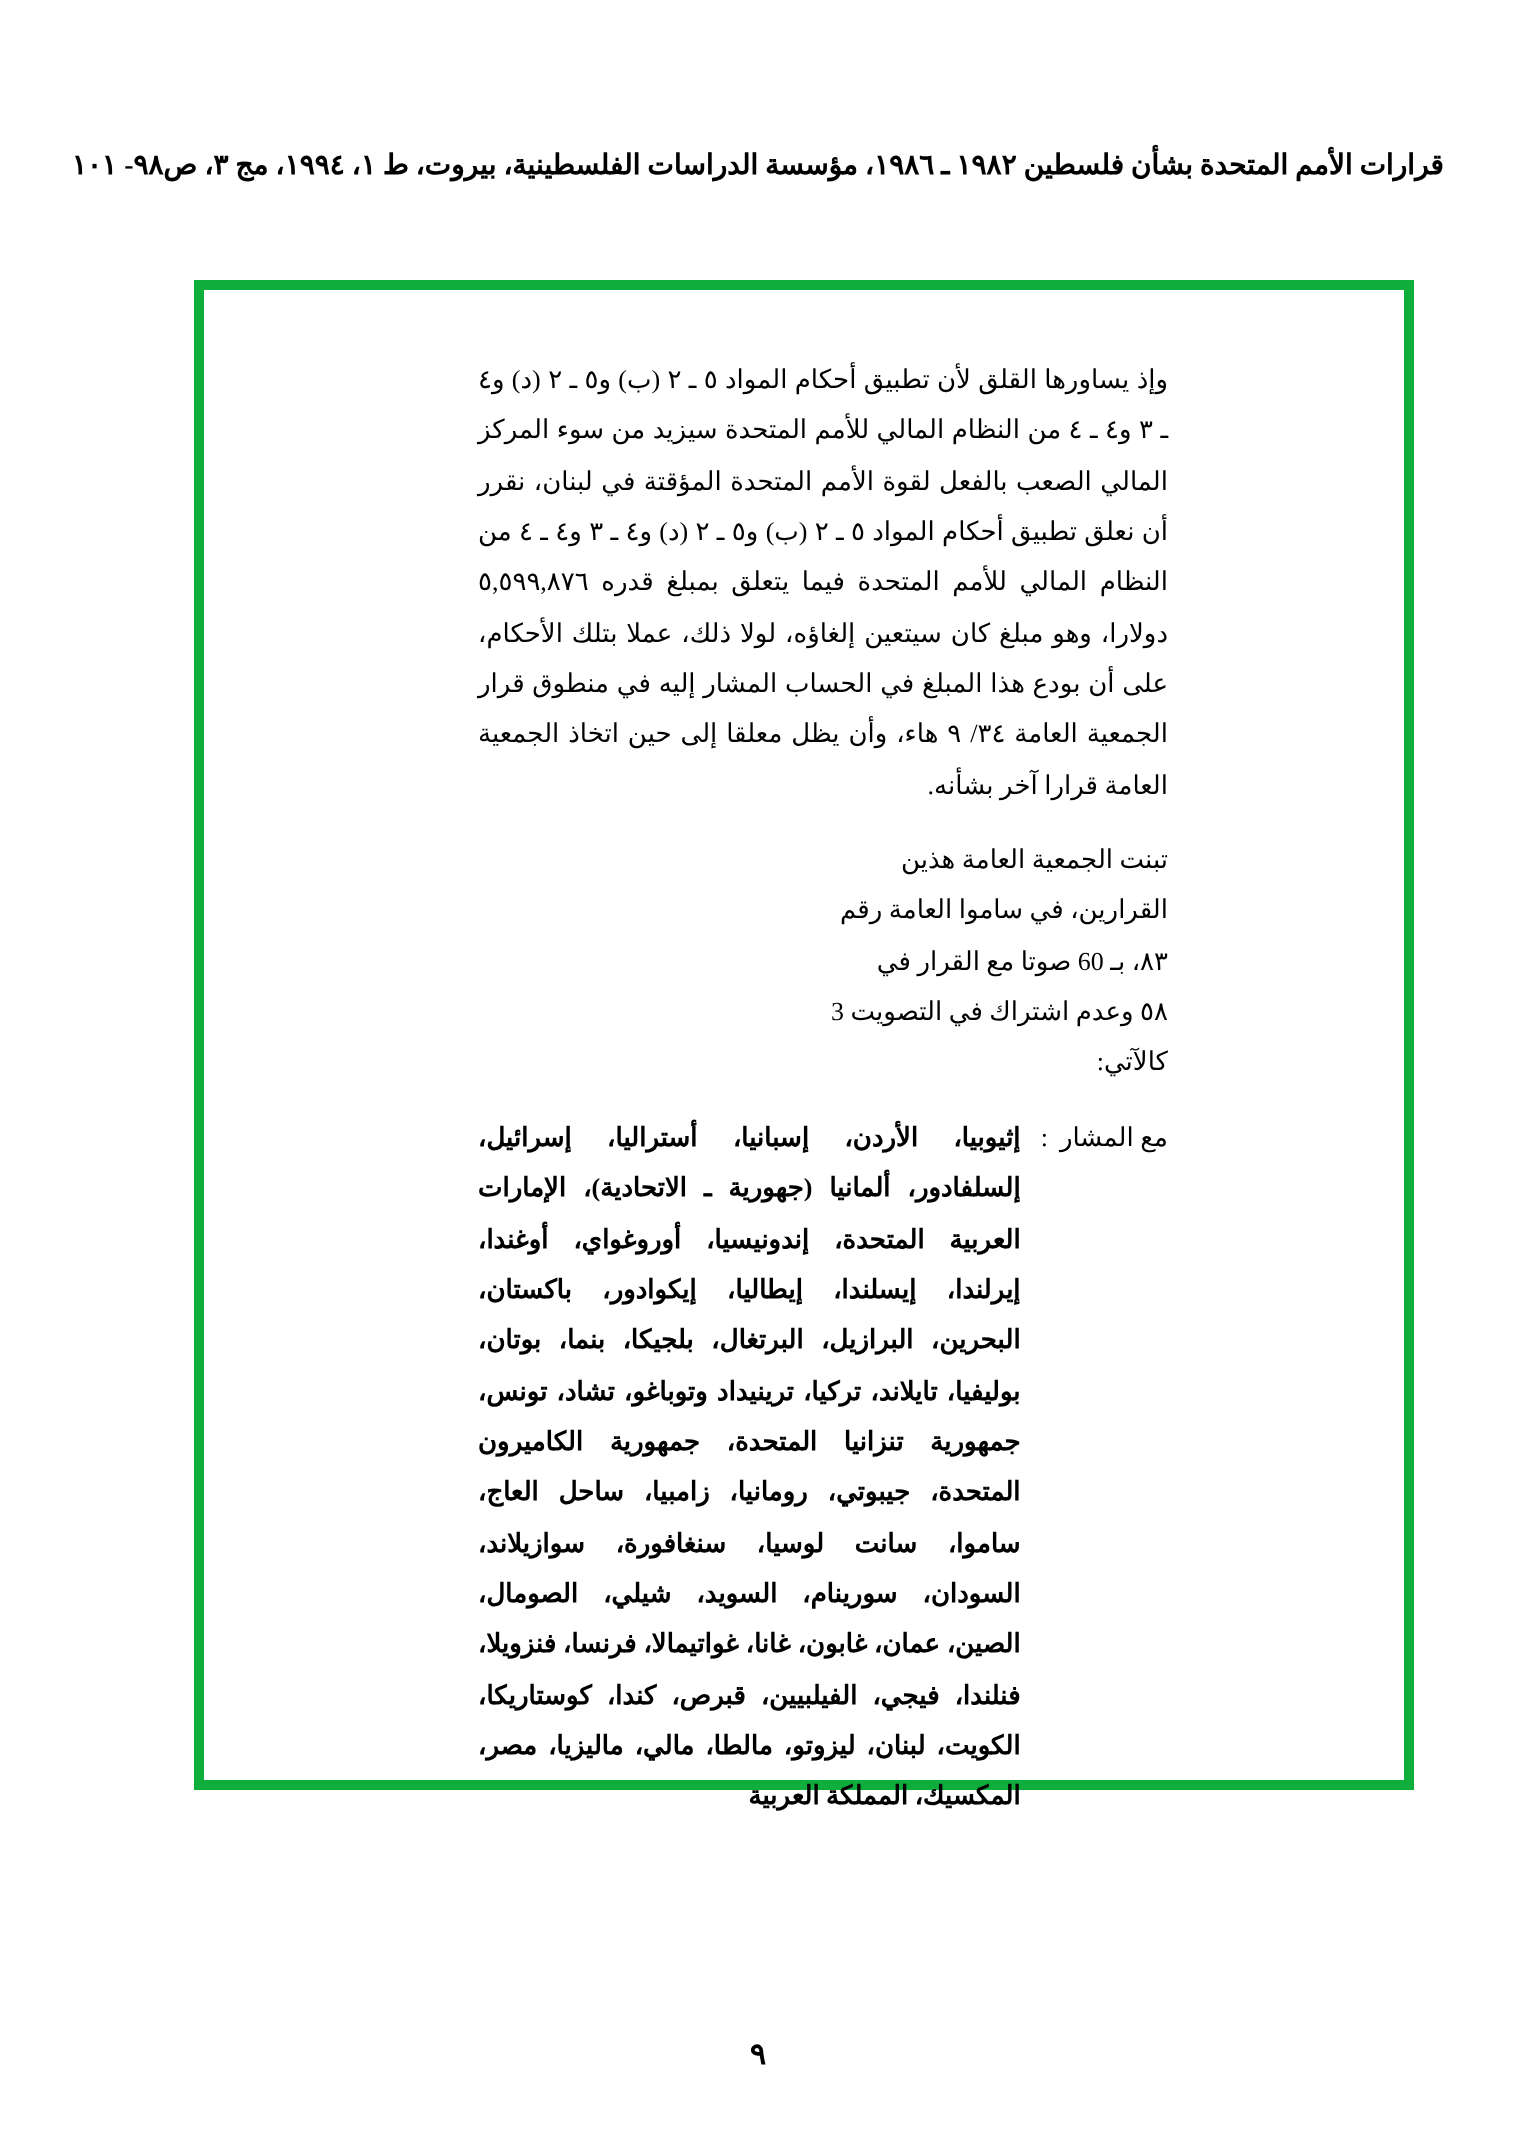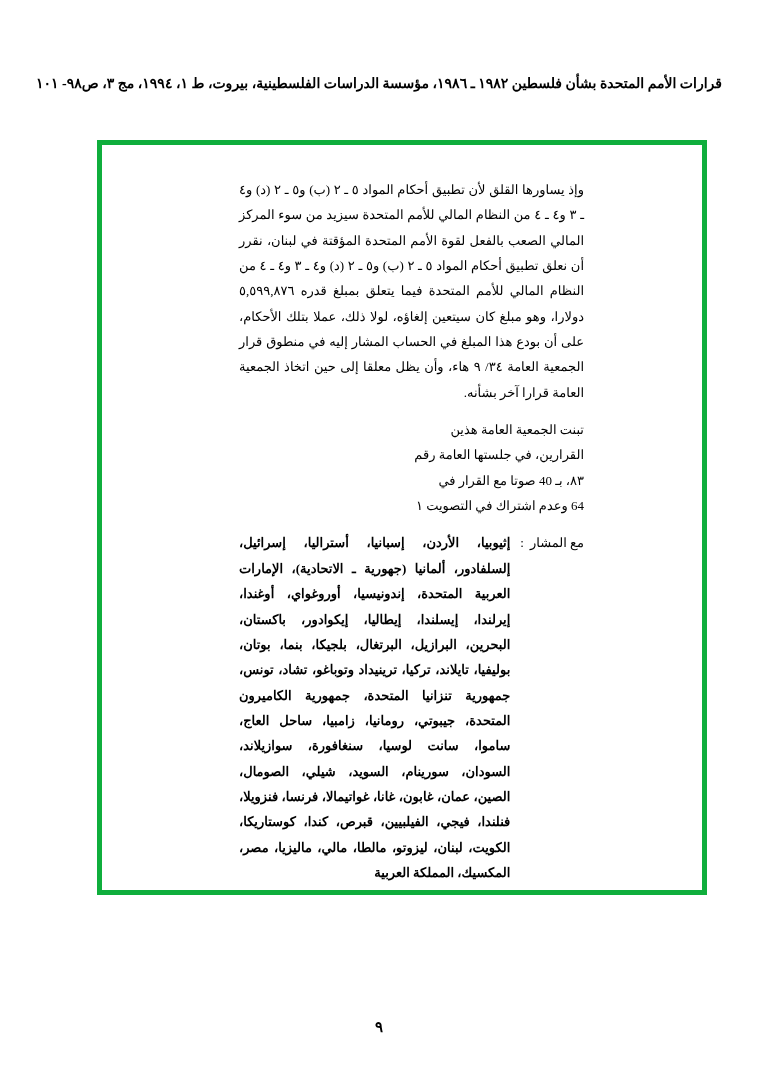--- a/index.html
+++ b/index.html
@@ -129,23 +129,24 @@
     <div class="header-source">قرارات الأمم المتحدة بشأن فلسطين ١٩٨٢ ـ ١٩٨٦، مؤسسة الدراسات الفلسطينية، بيروت، ط ١، ١٩٩٤، مج ٣، ص٩٨- ١٠١</div>
   </div>
 
   <div class="frame">
     <div class="frame-inner">
 
       <p class="para">وإذ يساورها القلق لأن تطبيق أحكام المواد ٥ ـ ٢ (ب) و٥ ـ ٢ (د) و٤ ـ ٣ و٤ ـ ٤ من النظام المالي للأمم المتحدة سيزيد من سوء المركز المالي الصعب بالفعل لقوة الأمم المتحدة المؤقتة في لبنان، نقرر أن نعلق تطبيق أحكام المواد ٥ ـ ٢ (ب) و٥ ـ ٢ (د) و٤ ـ ٣ و٤ ـ ٤ من النظام المالي للأمم المتحدة فيما يتعلق بمبلغ قدره ٥,٥٩٩,٨٧٦ دولارا، وهو مبلغ كان سيتعين إلغاؤه، لولا ذلك، عملا بتلك الأحكام، على أن بودع هذا المبلغ في الحساب المشار إليه في منطوق قرار الجمعية العامة ٣٤/ ٩ هاء، وأن يظل معلقا إلى حين اتخاذ الجمعية العامة قرارا آخر بشأنه.</p>
 
       <div class="block-narrow">
         <div>تبنت الجمعية العامة هذين</div>
-        <div>القرارين، في جلستها العامة رقم</div>
-        <div>٨٣، بـ 40 صوتا مع القرار في</div>
-        <div>64 وعدم اشتراك في التصويت ١</div>
+        <div>القرارين، في ساموا العامة رقم</div>
+        <div>٨٣، بـ 60 صوتا مع القرار في</div>
+        <div>٥٨ وعدم اشتراك في التصويت 3</div>
+        <div>كالآتي:</div>
       </div>
 
       <div class="labeled-row">
         <span class="label">مع المشار</span>
         <span class="colon">:</span>
         <span class="list-body">إثيوبيا، الأردن، إسبانيا، أستراليا، إسرائيل، إلسلفادور، ألمانيا (جهورية ـ الاتحادية)، الإمارات العربية المتحدة، إندونيسيا، أوروغواي، أوغندا، إيرلندا، إيسلندا، إيطاليا، إيكوادور، باكستان، البحرين، البرازيل، البرتغال، بلجيكا، بنما، بوتان، بوليفيا، تايلاند، تركيا، ترينيداد وتوباغو، تشاد، تونس، جمهورية تنزانيا المتحدة، جمهورية الكاميرون المتحدة، جيبوتي، رومانيا، زامبيا، ساحل العاج، ساموا، سانت لوسيا، سنغافورة، سوازيلاند، السودان، سورينام، السويد، شيلي، الصومال، الصين، عمان، غابون، غانا، غواتيمالا، فرنسا، فنزويلا، فنلندا، فيجي، الفيلبيين، قبرص، كندا، كوستاريكا، الكويت، لبنان، ليزوتو، مالطا، مالي، ماليزيا، مصر، المكسيك، المملكة العربية</span>
       </div>
 
     </div>
   </div>

